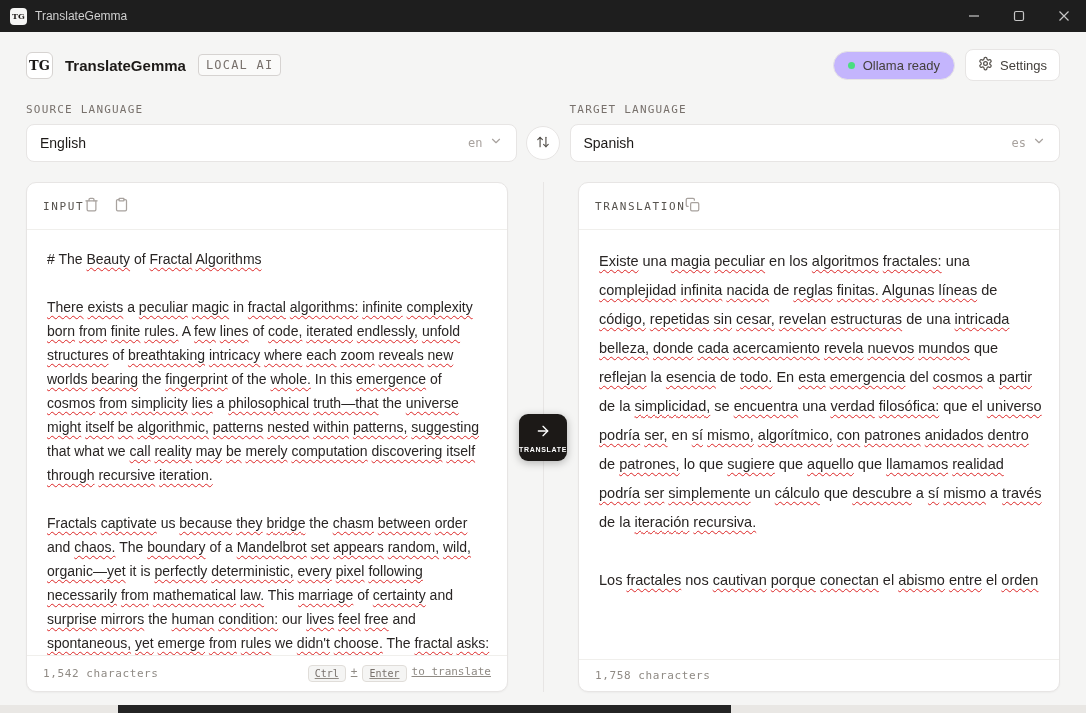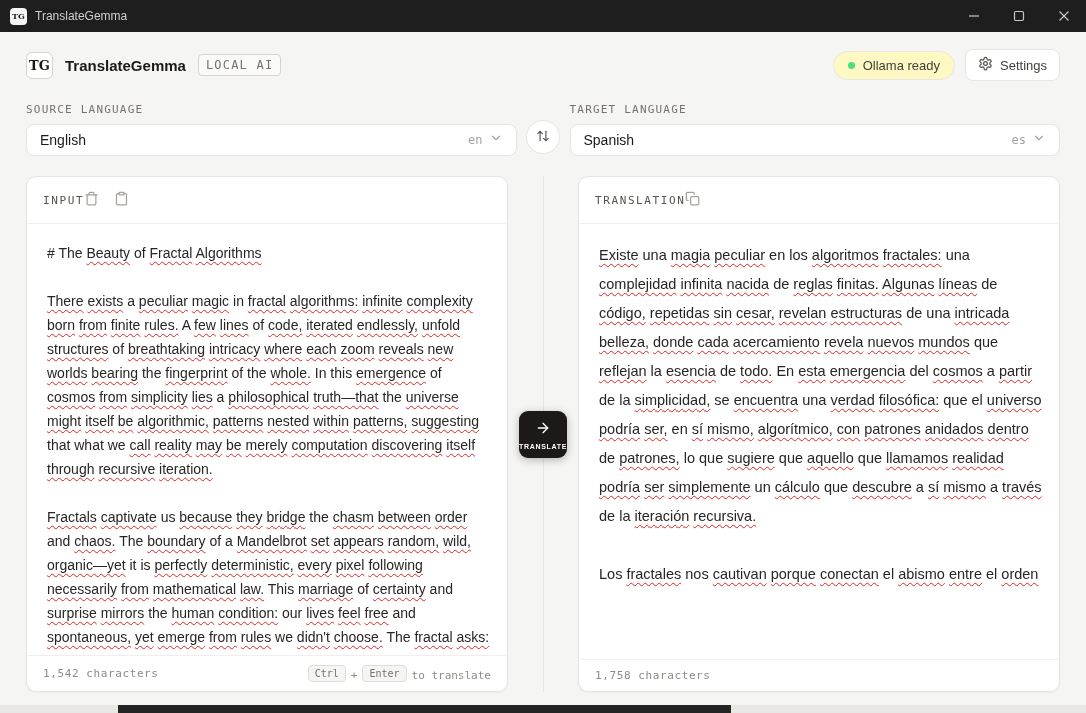--- a/index.html
+++ b/index.html
@@ -39,40 +39,40 @@
     display:grid; place-items:center;
     font-family:"DejaVu Serif", serif; font-weight:700; font-size:13px; color:#1c1917;
   }
   .app-title { font-size:15px; font-weight:700; color:#1c1917; }
   .badge {
     font-family:"DejaVu Sans Mono", monospace; font-size:12px; letter-spacing:1.2px;
     color:#78716c; border:1px solid #d6d3d1; border-radius:4px; padding:3px 7px; background:#fafaf9;
   }
   .header-right { display:flex; align-items:center; gap:10px; }
   .status-pill {
-    display:flex; align-items:center; gap:8px; background:#fef9c3; border:1px solid #e7e5e4;
+    display:flex; align-items:center; gap:8px; background:#c4b5fd; border:1px solid #e7e5e4;
     border-radius:999px; padding:6px 14px; font-size:13px; color:#44403c;
   }
   .status-dot { width:7px; height:7px; border-radius:50%; background:#4ade80; }
   .settings-btn {
     display:flex; align-items:center; gap:7px; background:#ffffff; border:1px solid #e7e5e4;
     border-radius:8px; padding:6px 12px; font-size:13px; color:#44403c; cursor:pointer;
     font-family:"Liberation Sans", sans-serif;
   }
   .settings-btn svg { color:#57534e; }
 
   
   .lang-row { margin-top:22px; display:flex; align-items:flex-end; }
   .lang-col { flex:1; min-width:0; }
   .lang-label {
     font-family:"DejaVu Sans Mono", monospace; font-size:11px; letter-spacing:1.2px;
     color:#78716c; margin-bottom:8px;
   }
   .lang-select {
-    height:32px; background:#ffffff; border:1px solid #e7e5e4; border-radius:8px;
+    height:38px; background:#ffffff; border:1px solid #e7e5e4; border-radius:8px;
     display:flex; align-items:center; justify-content:space-between; padding:0 13px; cursor:pointer;
   }
   .lang-name { font-size:14px; font-weight:500; color:#1c1917; }
   .lang-meta { display:flex; align-items:center; gap:6px; color:#a8a29e; }
   .lang-code { font-family:"DejaVu Sans Mono", monospace; font-size:12px; color:#a8a29e; }
   .swap-wrap { width:53px; height:38px; display:flex; align-items:center; justify-content:center; }
   .swap-btn {
     width:34px; height:34px; border-radius:50%; background:#ffffff; border:1px solid #e7e5e4;
     display:grid; place-items:center; cursor:pointer; color:#57534e;
   }
@@ -110,22 +110,22 @@
     text-underline-offset:3px; text-decoration-skip-ink:none;
   }
 
   .panel-footer {
     border-top:1px solid #f0efec; padding:9px 16px;
     display:flex; justify-content:space-between; align-items:center;
   }
   .char-count {
     font-family:"DejaVu Sans Mono", monospace; font-size:11px; letter-spacing:0.6px; color:#8f8a84;
   }
-  .shortcut-hint { display:flex; align-items:flex-end; gap:5px;
-    font-family:"DejaVu Sans Mono", monospace; font-size:11px; color:#8f8a84; }
+  .shortcut-hint { display:flex; align-items:flex-start; gap:5px;
+    font-family:"DejaVu Sans Mono", monospace; font-size:11px; color:#8f8a84;text-decoration:underline; }
   .kbd {
     background:#f5f5f4; border:1px solid #e0ddd9; border-radius:4px;
     padding:2px 6px; font-family:"DejaVu Sans Mono", monospace; font-size:10px; color:#78716c;
   }
 
   
   .center-col { width:70px; position:relative; display:flex; align-items:center; justify-content:center; }
   .center-col::before { content:""; position:absolute; left:50%; top:0; bottom:0; width:1px; background:#e7e5e4; }
   .translate-btn {
     position:relative; z-index:1; width:48px; padding:9px 0 8px; background:#1c1917; border:none;

